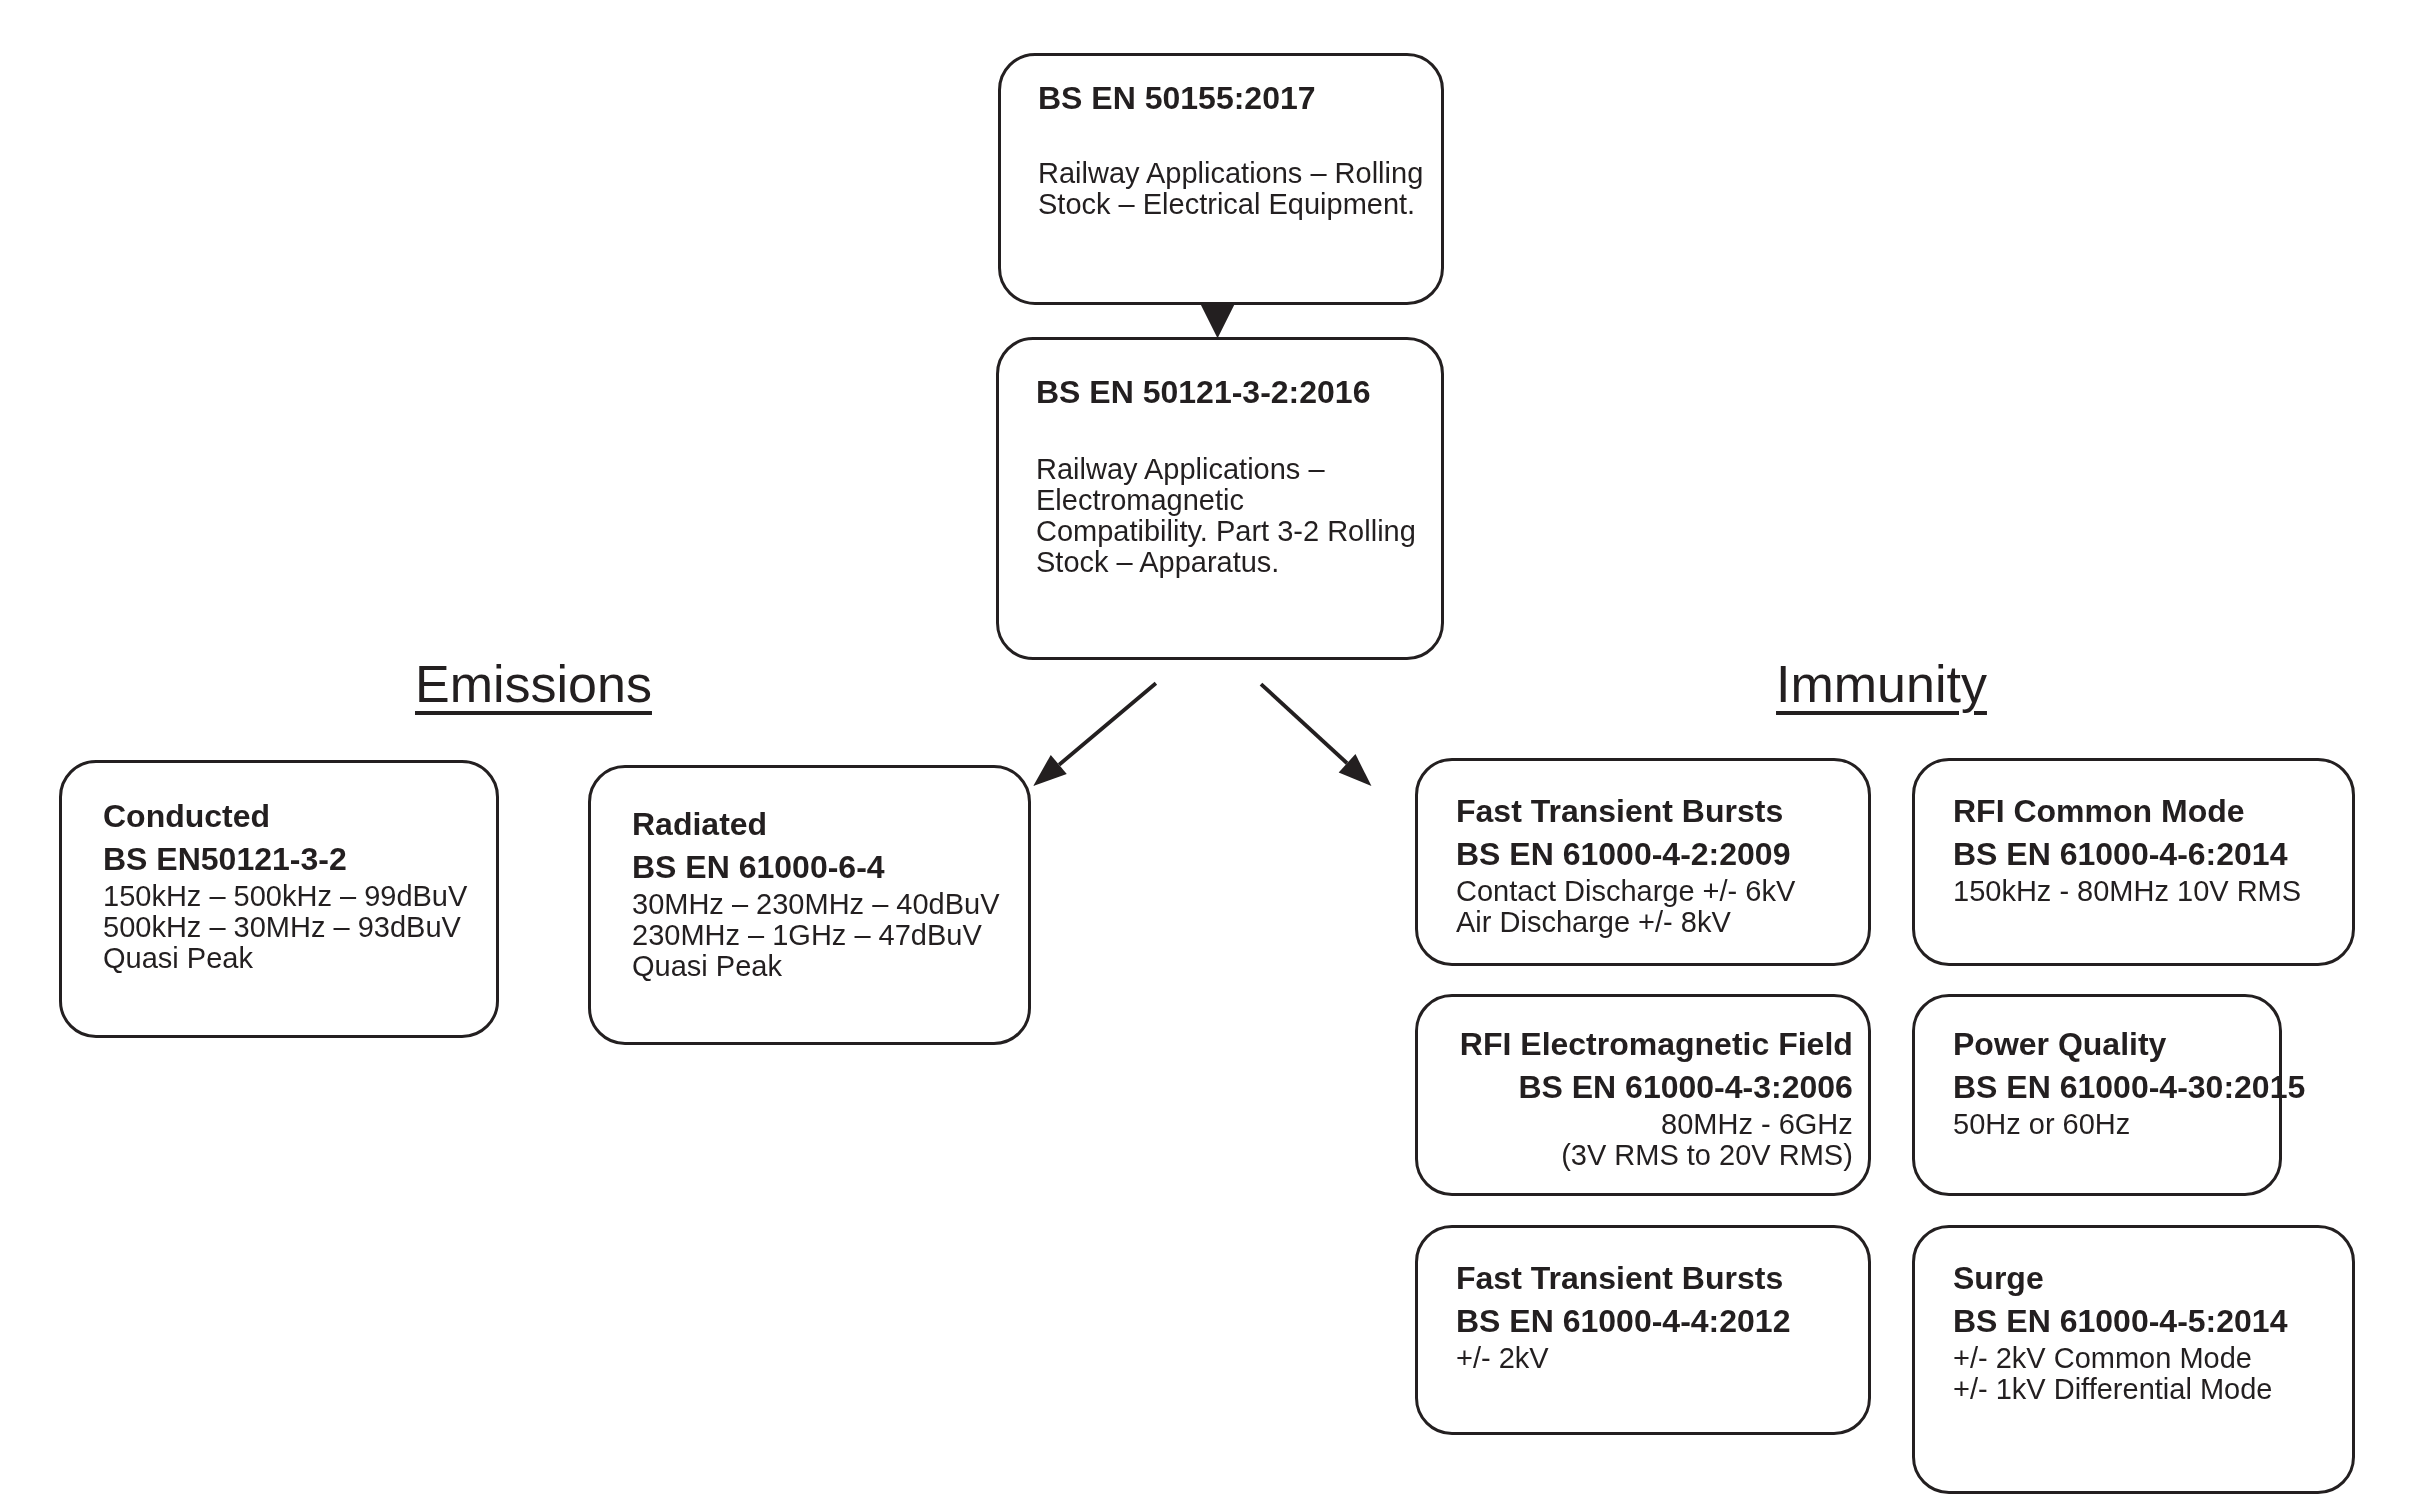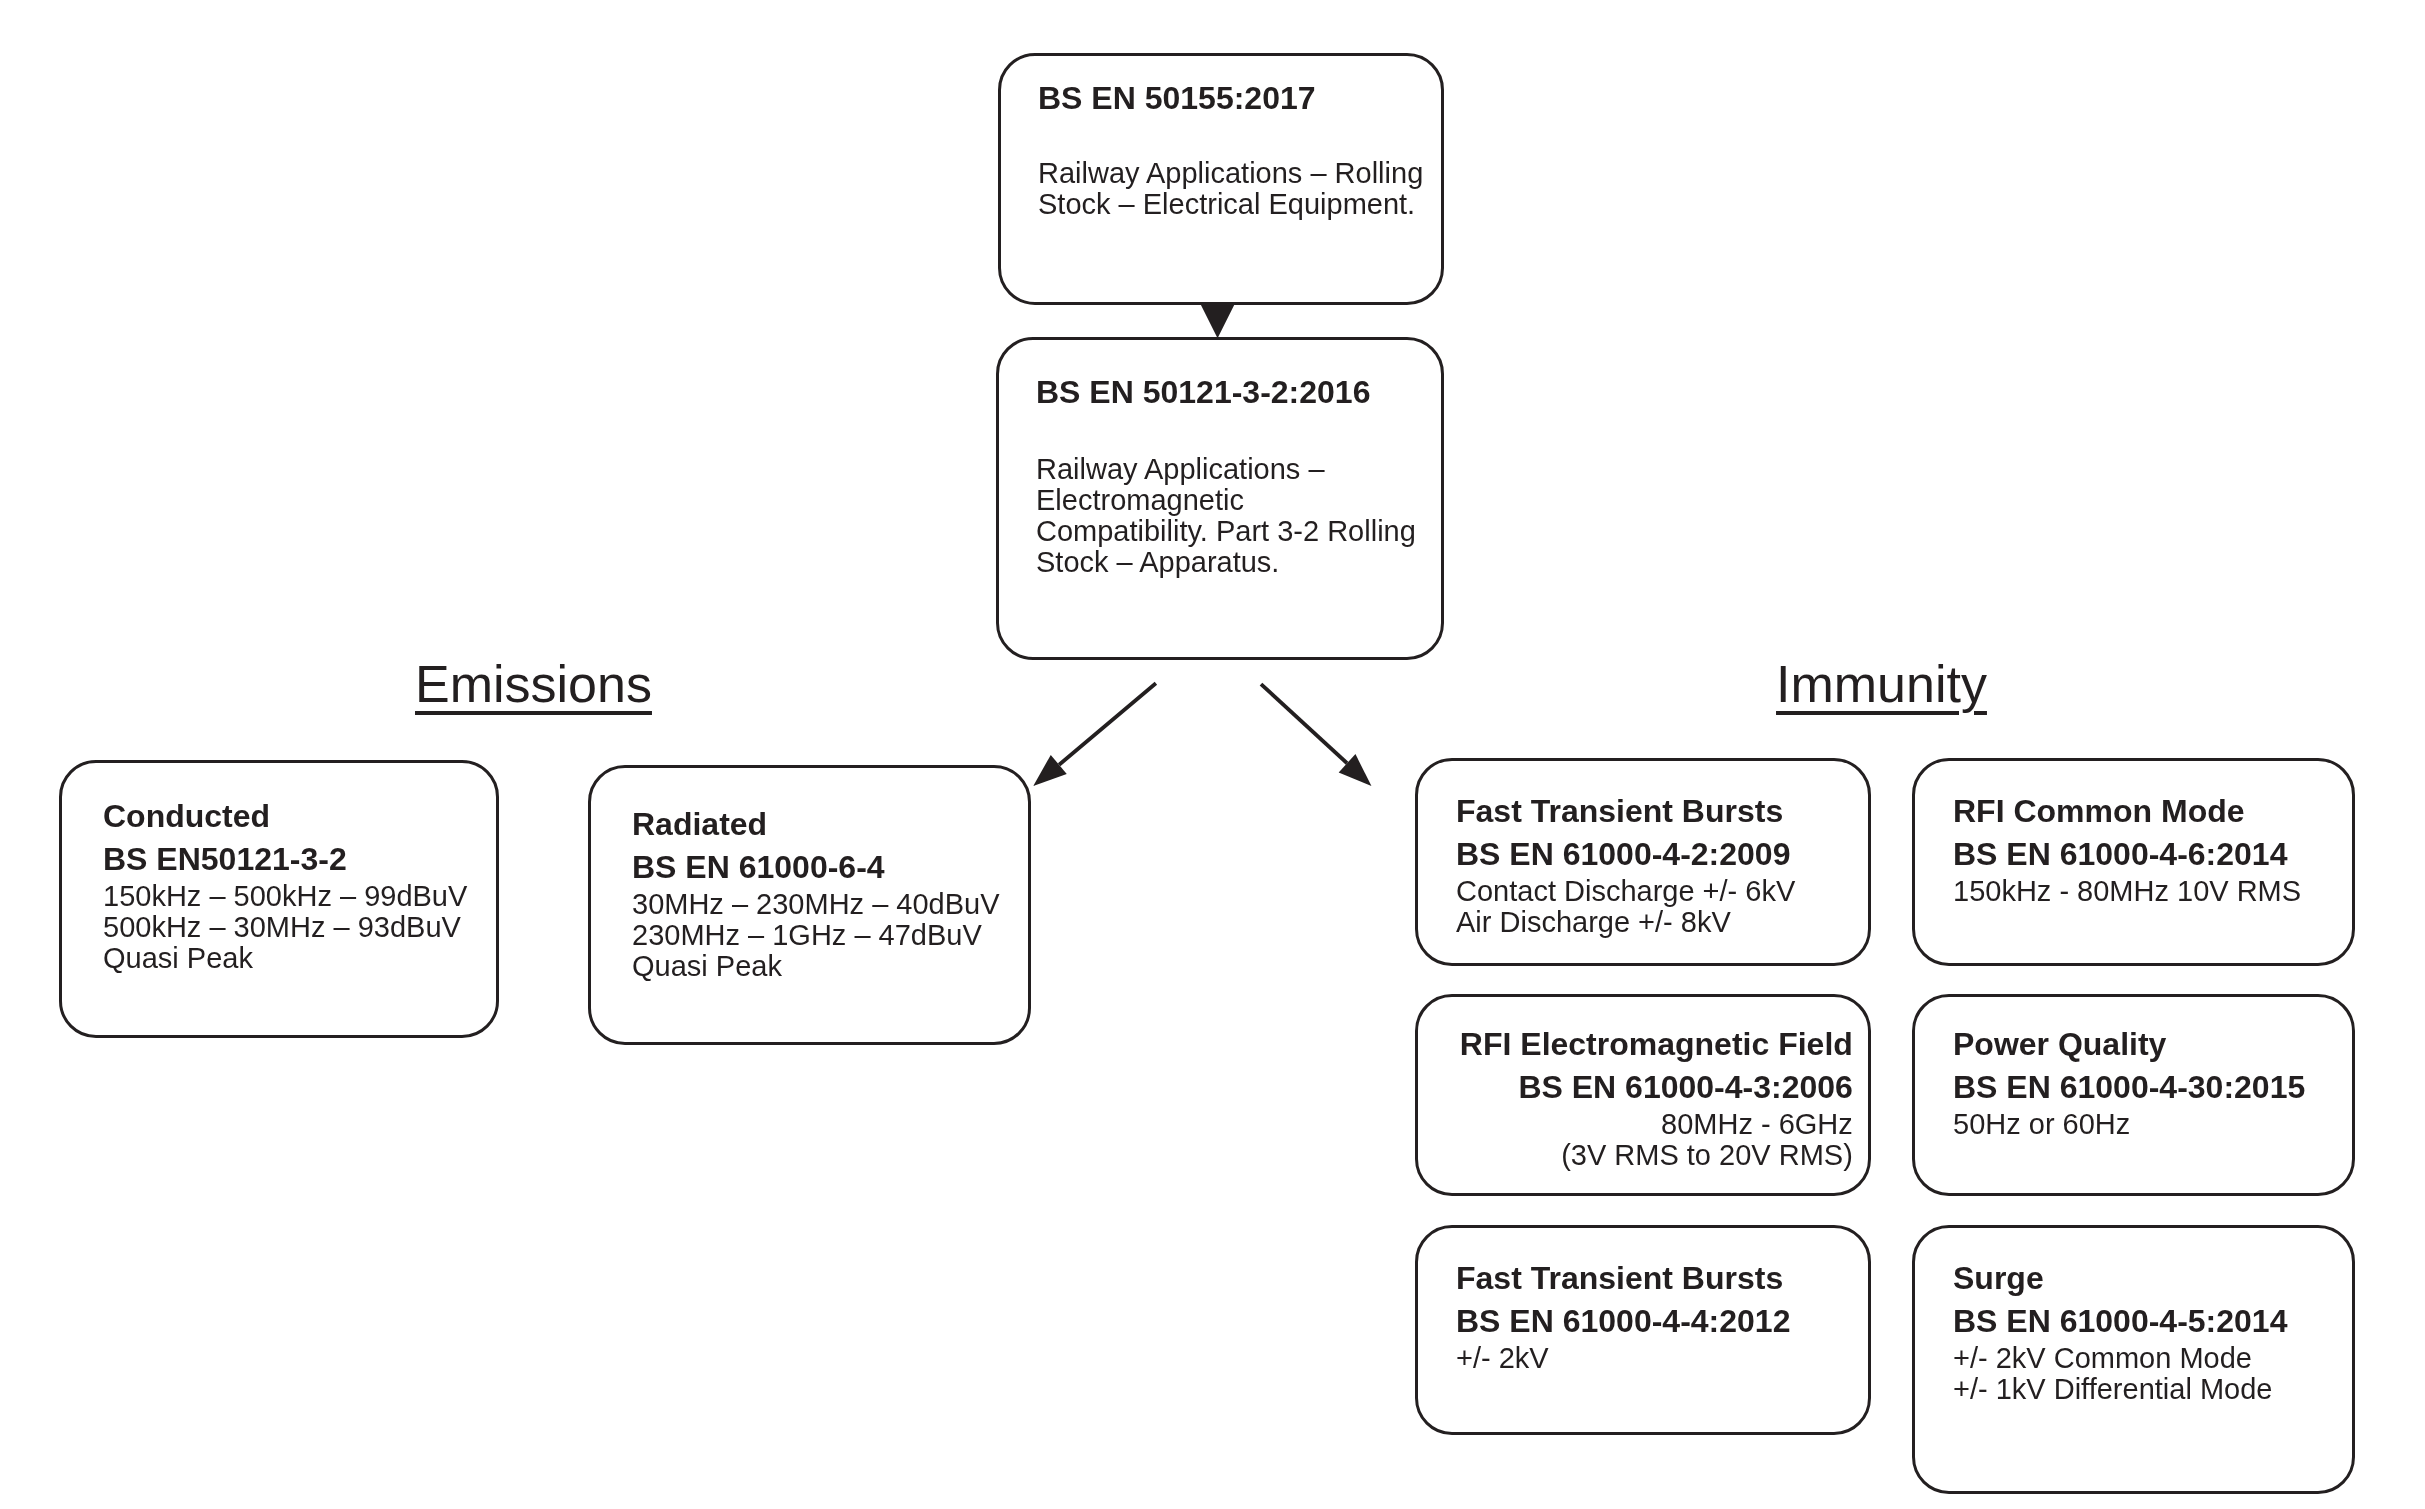--- a/index.html
+++ b/index.html
@@ -48,21 +48,21 @@
   }
   #heading-emissions { left: 320px;  top: 654px; }
   #heading-immunity  { left: 1668px; top: 654px; }
   
   #box-conducted { left: 59px;  top: 760px;  width: 440px; height: 278px; padding: 32px 15.2px 13.7px 41px; }
   #box-radiated  { left: 588px; top: 765px; width: 443px; height: 280px; padding: 35px 15.2px 13.7px 41px; }
   
   #box-imm-ftb2   { left: 1415px; top: 758px;  width: 456px; height: 208px; padding: 29px 15.2px 13.7px 38px; }
   #box-imm-rficm  { left: 1912px; top: 758px;  width: 443px; height: 208px; padding: 29px 15.2px 13.7px 38px; }
   #box-imm-rfief  { left: 1415px; top: 994px; width: 456px; height: 202px; padding: 26px 15.2px 13.7px 38px; text-align: right; }
-  #box-imm-pq     { left: 1912px; top: 994px; width: 443px; height: 202px; padding: 26px 15.2px 13.7px 38px; }
+  #box-imm-pq     { left: 1912px; top: 994px; width: 370px; height: 202px; padding: 26px 15.2px 13.7px 38px; }
   #box-imm-ftb4   { left: 1415px; top: 1225px; width: 456px; height: 210px; padding: 29px 15.2px 13.7px 38px; }
   #box-imm-surge  { left: 1912px; top: 1225px; width: 443px; height: 269px; padding: 29px 15.2px 13.7px 38px; }
   
   #connectors {
     position: absolute;
     left: 0; top: 0;
     width: 2426px; height: 1509px;
     pointer-events: none;
   }
   #connectors line { stroke: #231f20; stroke-width: 5px; }

